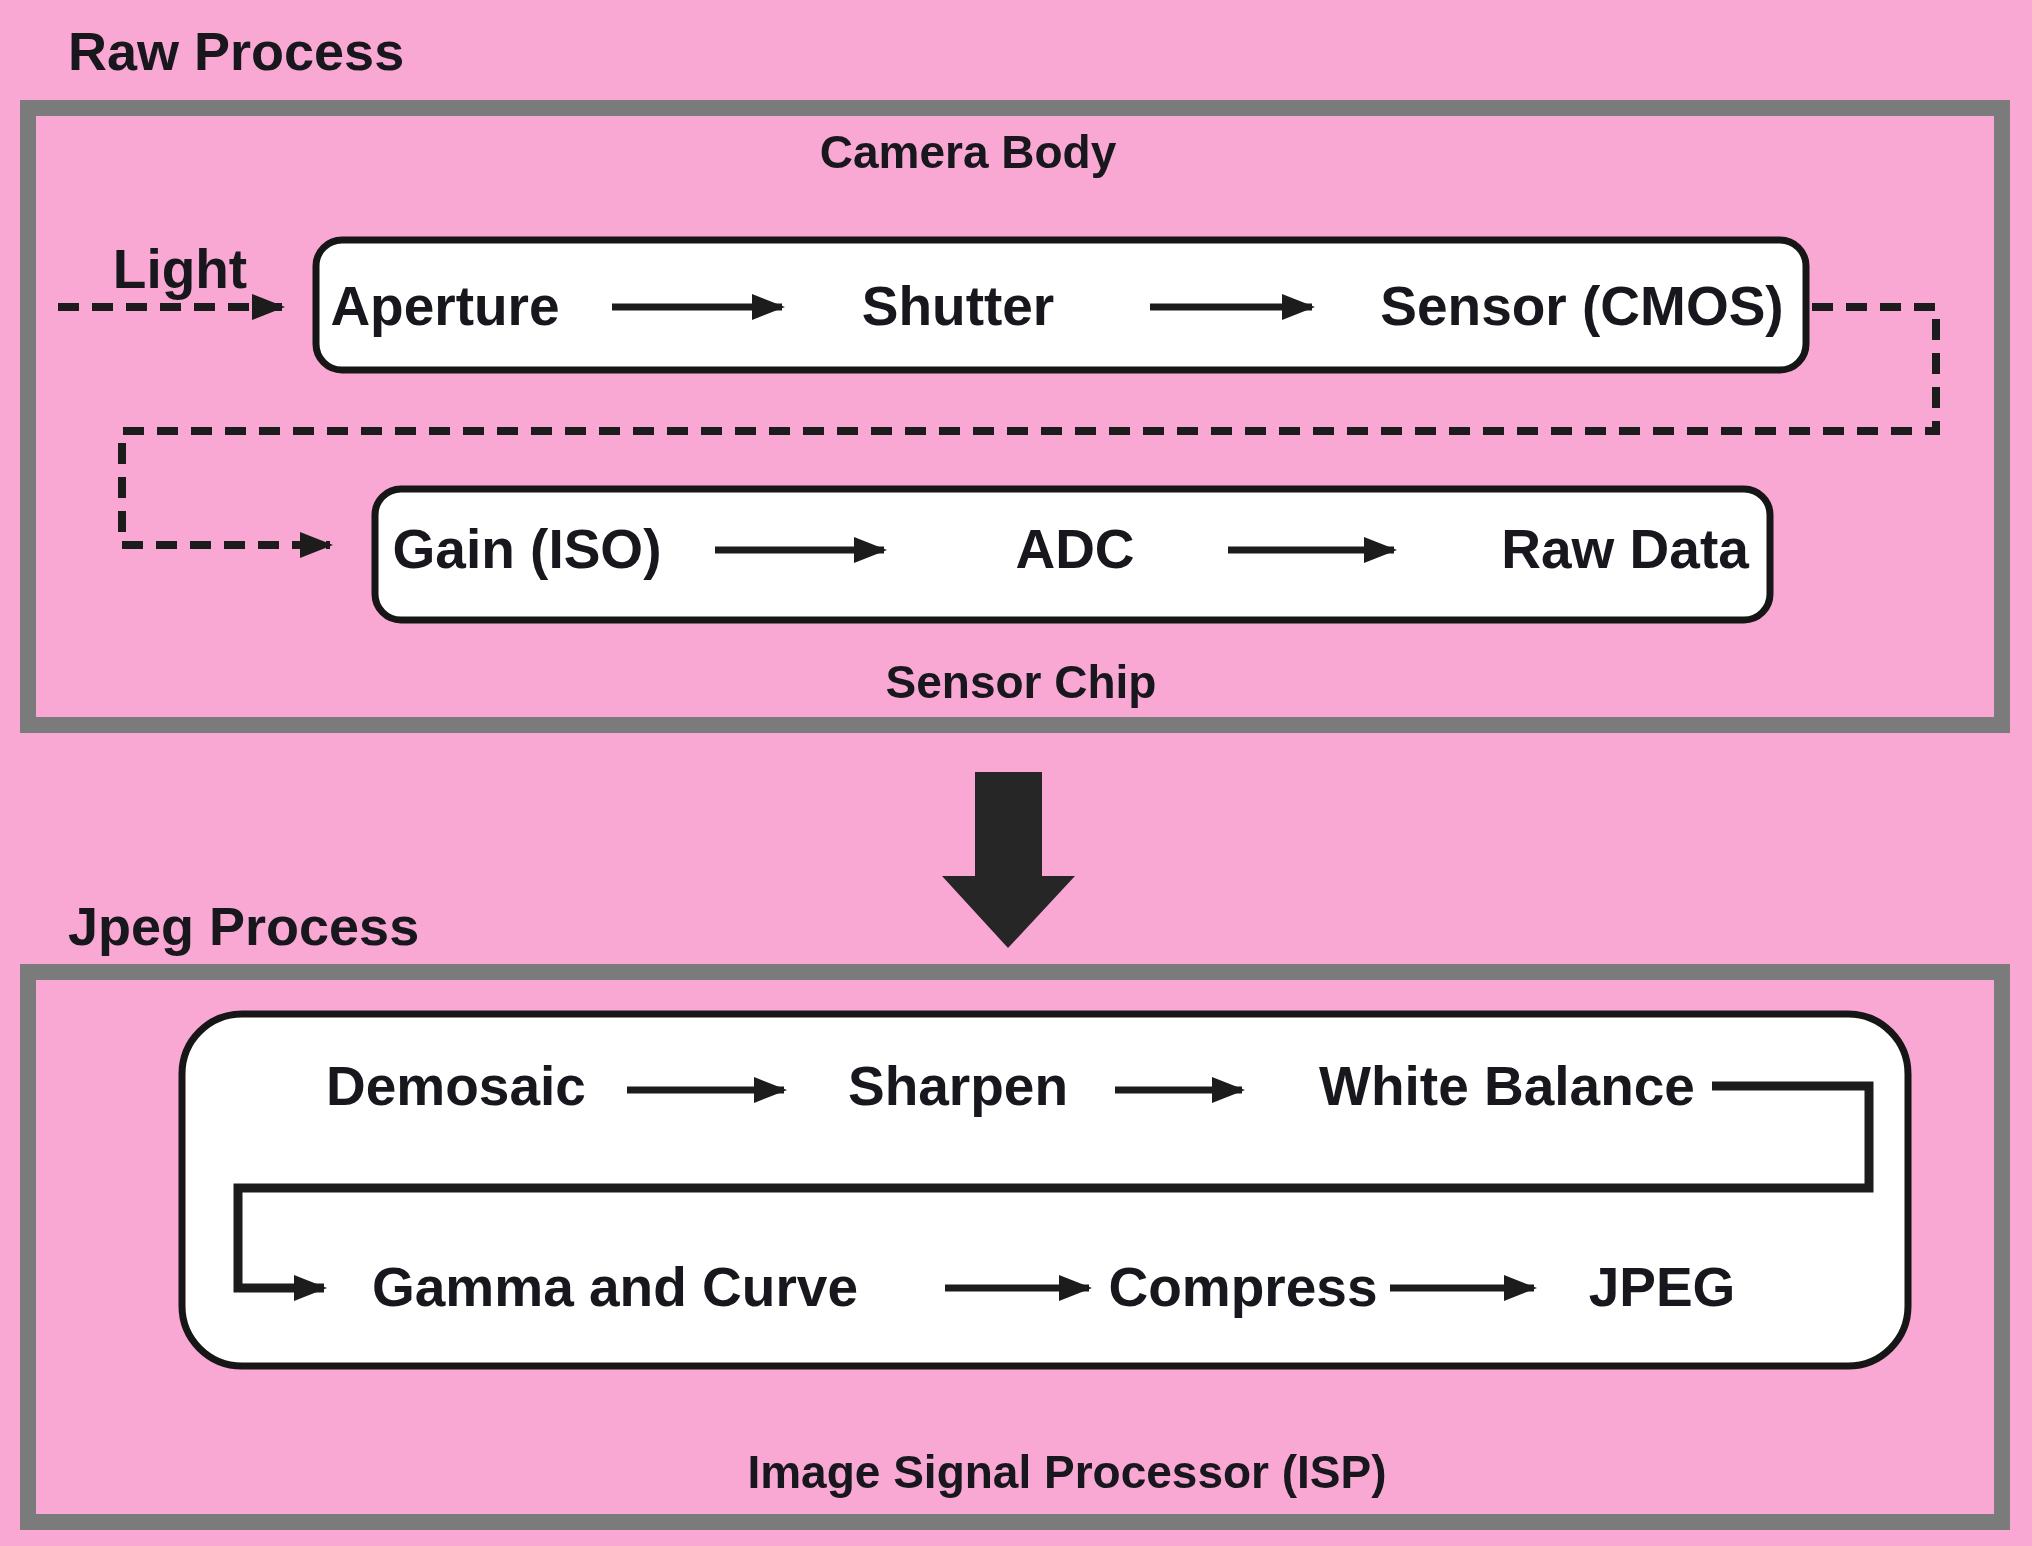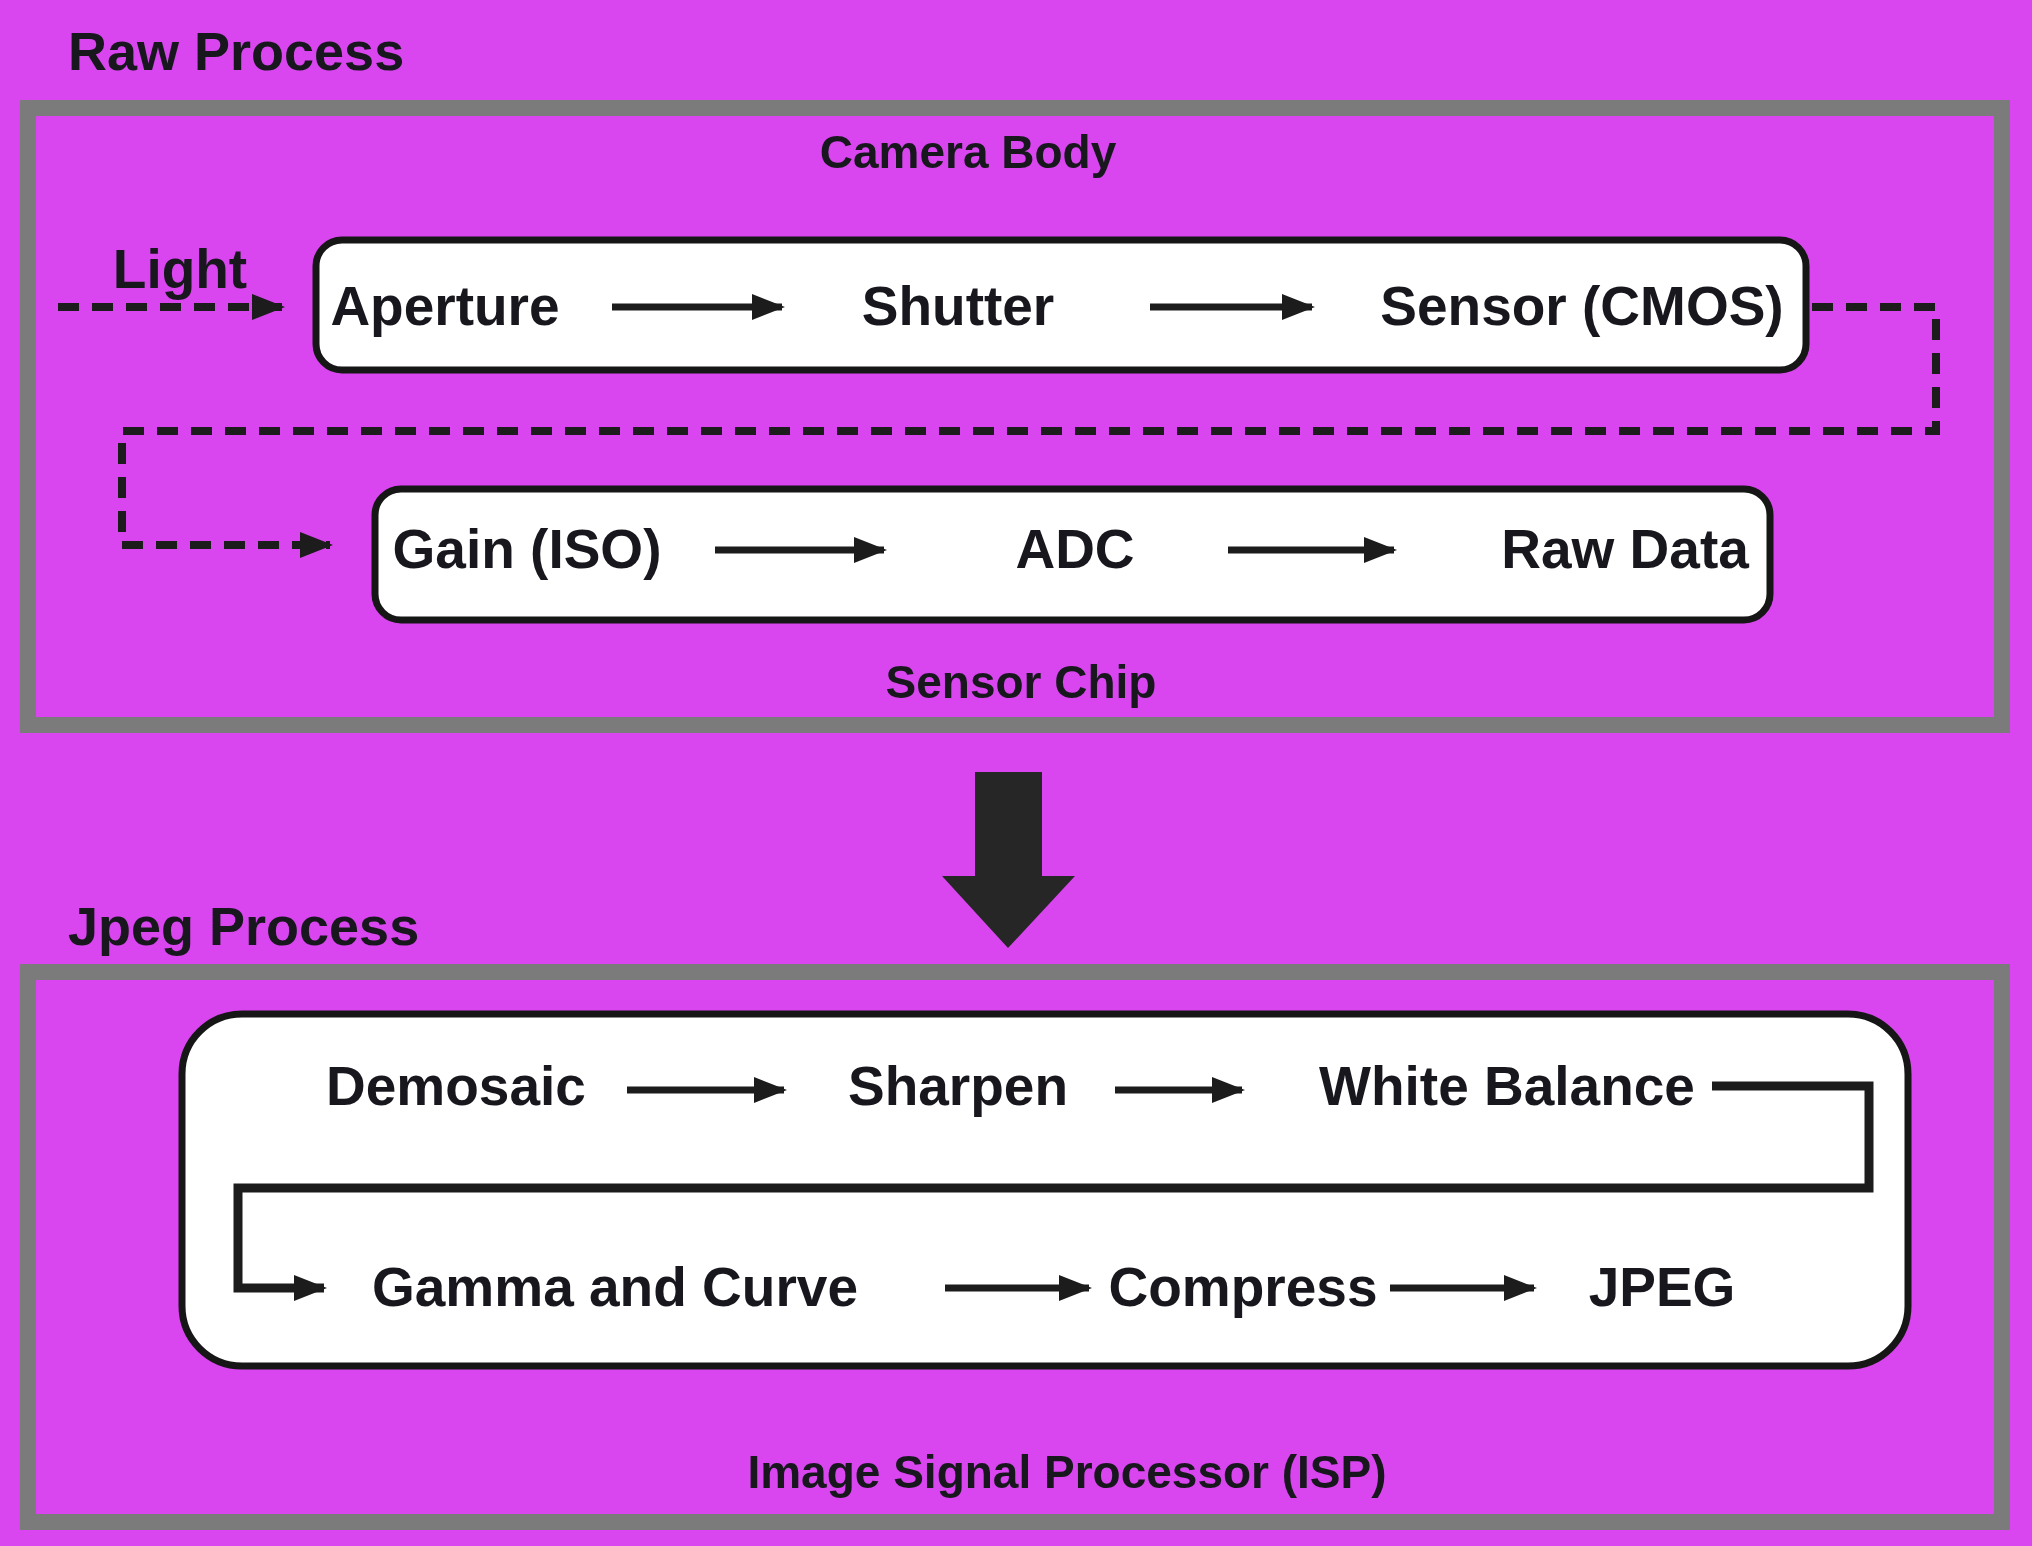--- a/index.html
+++ b/index.html
@@ -4,21 +4,21 @@
 <style>
   html, body {
     margin: 0;
     padding: 0;
     background: #ffffff;
   }
   .canvas {
     position: relative;
     width: 2032px;
     height: 1546px;
-    background: #d946ef;
+    background: #f9a8d4;
   }
   svg text {
     font-family: "Liberation Sans", sans-serif;
     font-weight: bold;
     fill: #17171d;
   }
   .title     { font-size: 54px; }
   .box-label { font-size: 55px; }
   .sub-label { font-size: 46px; }
   .mid       { text-anchor: middle; }

